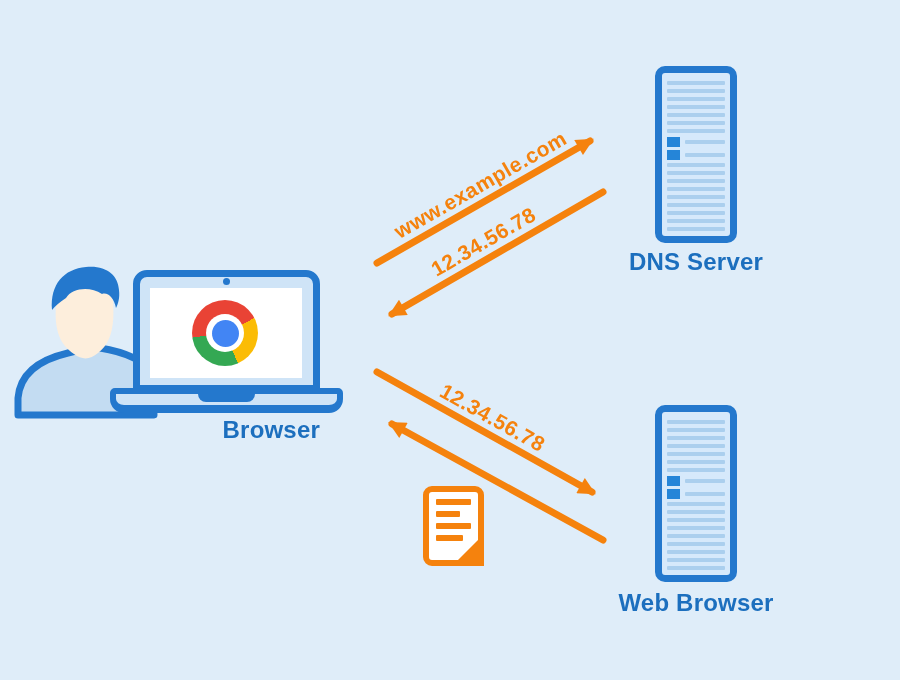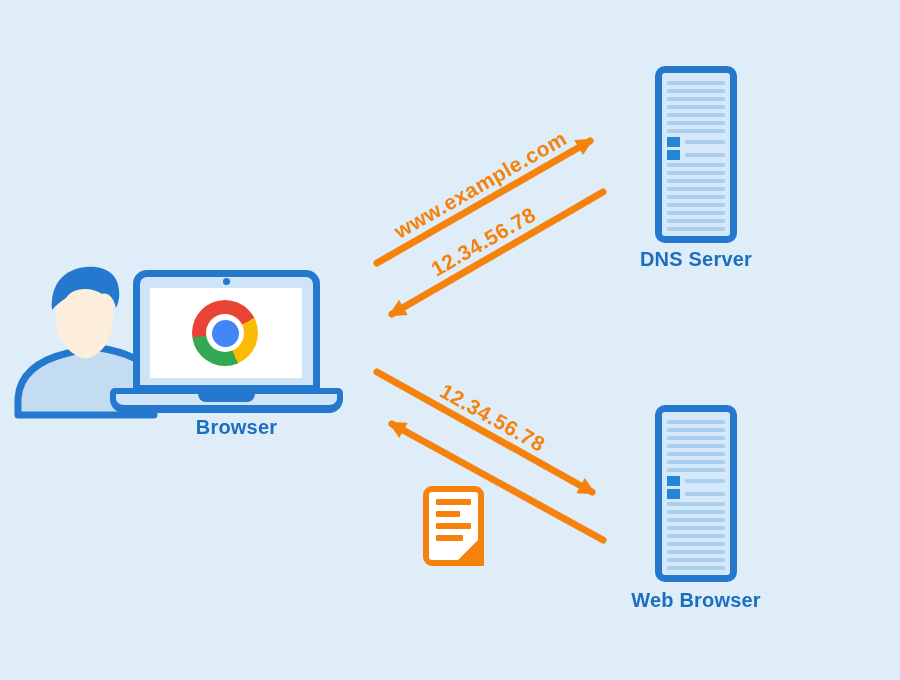--- a/index.html
+++ b/index.html
@@ -49,24 +49,24 @@
     left:110px;top:388px;width:233px;height:25px;box-sizing:border-box;
     background:var(--lap-fill);border:6px solid var(--blue);border-bottom-width:8px;
     border-radius:5px 5px 14px 14px;
   }
   .base-notch{
     position:absolute;left:82px;top:0;width:57px;height:8px;
     background:var(--blue);border-radius:0 0 8px 8px;
   }
   
   .node-label{
-    position:absolute;font-weight:700;font-size:20px;color:var(--label-blue);
+    position:absolute;font-weight:700;font-size:24px;color:var(--label-blue);
     text-align:center;letter-spacing:0.2px;
   }
-  .lbl-browser{left:143px;top:416px;width:187px;}
+  .lbl-browser{left:133px;top:416px;width:187px;text-align:right;}
   .lbl-dns{left:606px;top:248px;width:180px;}
   .lbl-web{left:606px;top:589px;width:180px;}
   
   .server{
     width:82px;height:177px;box-sizing:border-box;
     background:var(--srv-fill);border:7px solid var(--blue);border-radius:10px;
     padding:8px 5px;overflow:hidden;
   }
   .server.dns{left:655px;top:66px;}
   .server.web{left:655px;top:405px;}

